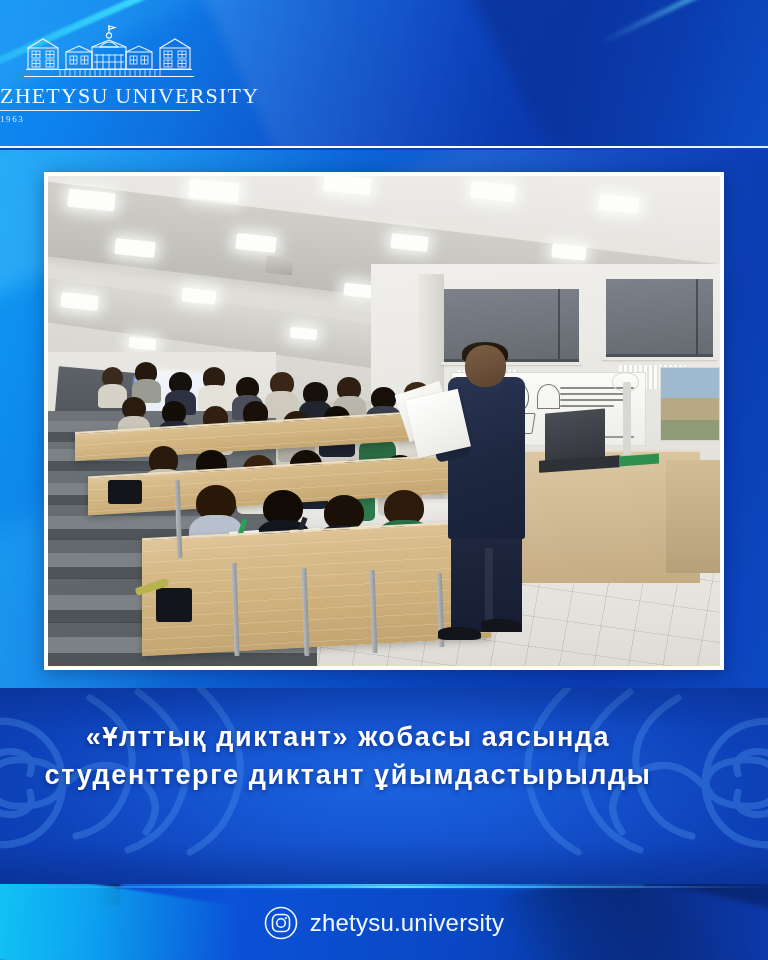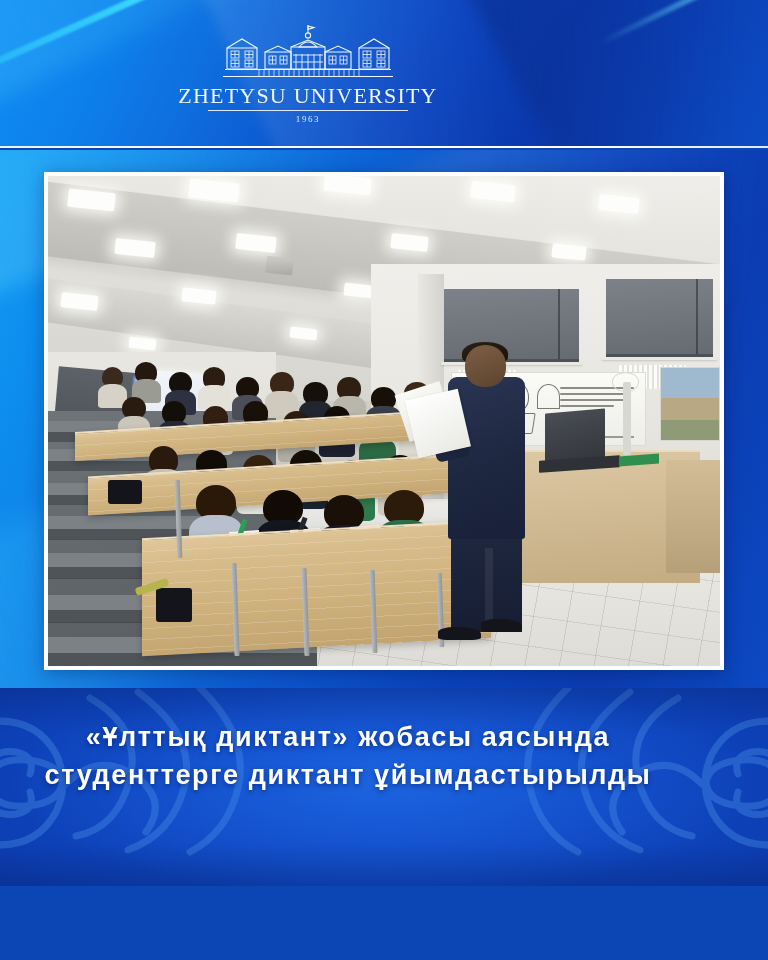--- a/index.html
+++ b/index.html
@@ -48,21 +48,21 @@
     transform:rotate(-28deg); filter:blur(8px);
   }
   .hs5 {
     left:600px; top:40px; width:300px; height:6px;
     background:linear-gradient(90deg, rgba(90,215,255,0), rgba(110,230,255,.7), rgba(90,215,255,0));
     transform:rotate(-26deg); filter:blur(1.5px);
   }
 
   .logo-wrap {
     position:absolute; left:0; top:24px; width:616px;
-    display:flex; flex-direction:column; align-items:center;
+    display:flex; flex-direction:column; align-items:flex-start;
   }
   .logo-building { display:block; }
   .logo-name {
     margin-top:3px;
     font-family:"Liberation Serif", serif;
     font-size:22px; letter-spacing:1.2px; color:#eef6ff;
     line-height:1; white-space:nowrap;
   }
   .logo-rule {
     margin-top:3px; width:200px; height:1px;
@@ -827,14 +827,32 @@
         <path d="M120 10 q52 30 40 80 q-12 50 -54 58"></path>
         <path d="M168 4 q60 44 46 96 q-12 46 -56 62"></path>
         <path d="M230 0 q50 48 38 100 q-10 44 -48 64"></path>
         <path d="M96 96 q34 -34 72 -6 q30 24 8 54"></path>
       </g>
     </svg>
     <div class="title-shade"></div>
     <div class="title-text">«Ұлттық диктант» жобасы аясында студенттерге диктант ұйымдастырылды</div>
   </div>
 
+  <div class="footer">
+    <div class="f-dark-l"></div>
+    <div class="f-tri-r"></div>
+    <div class="f-tri-r2"></div>
+    <div class="f-tri-l"></div>
+    <div class="f-line"></div>
+    <div class="f-glow"></div>
+
+    <div class="handle">
+      <svg width="34" height="34" viewBox="0 0 34 34">
+        <circle cx="17" cy="17" r="15.5" fill="none" stroke="#f2f9ff" stroke-width="1.6"></circle>
+        <rect x="8.5" y="8.5" width="17" height="17" rx="5.2" ry="5.2" fill="none" stroke="#f2f9ff" stroke-width="1.6"></rect>
+        <circle cx="17" cy="17" r="4.3" fill="none" stroke="#f2f9ff" stroke-width="1.6"></circle>
+        <circle cx="21.9" cy="12.1" r="1.15" fill="#f2f9ff"></circle>
+      </svg>
+      <span class="handle-text">zhetysu.university</span>
+    </div>
+  </div>
 
 </div>
 
 </body></html>

